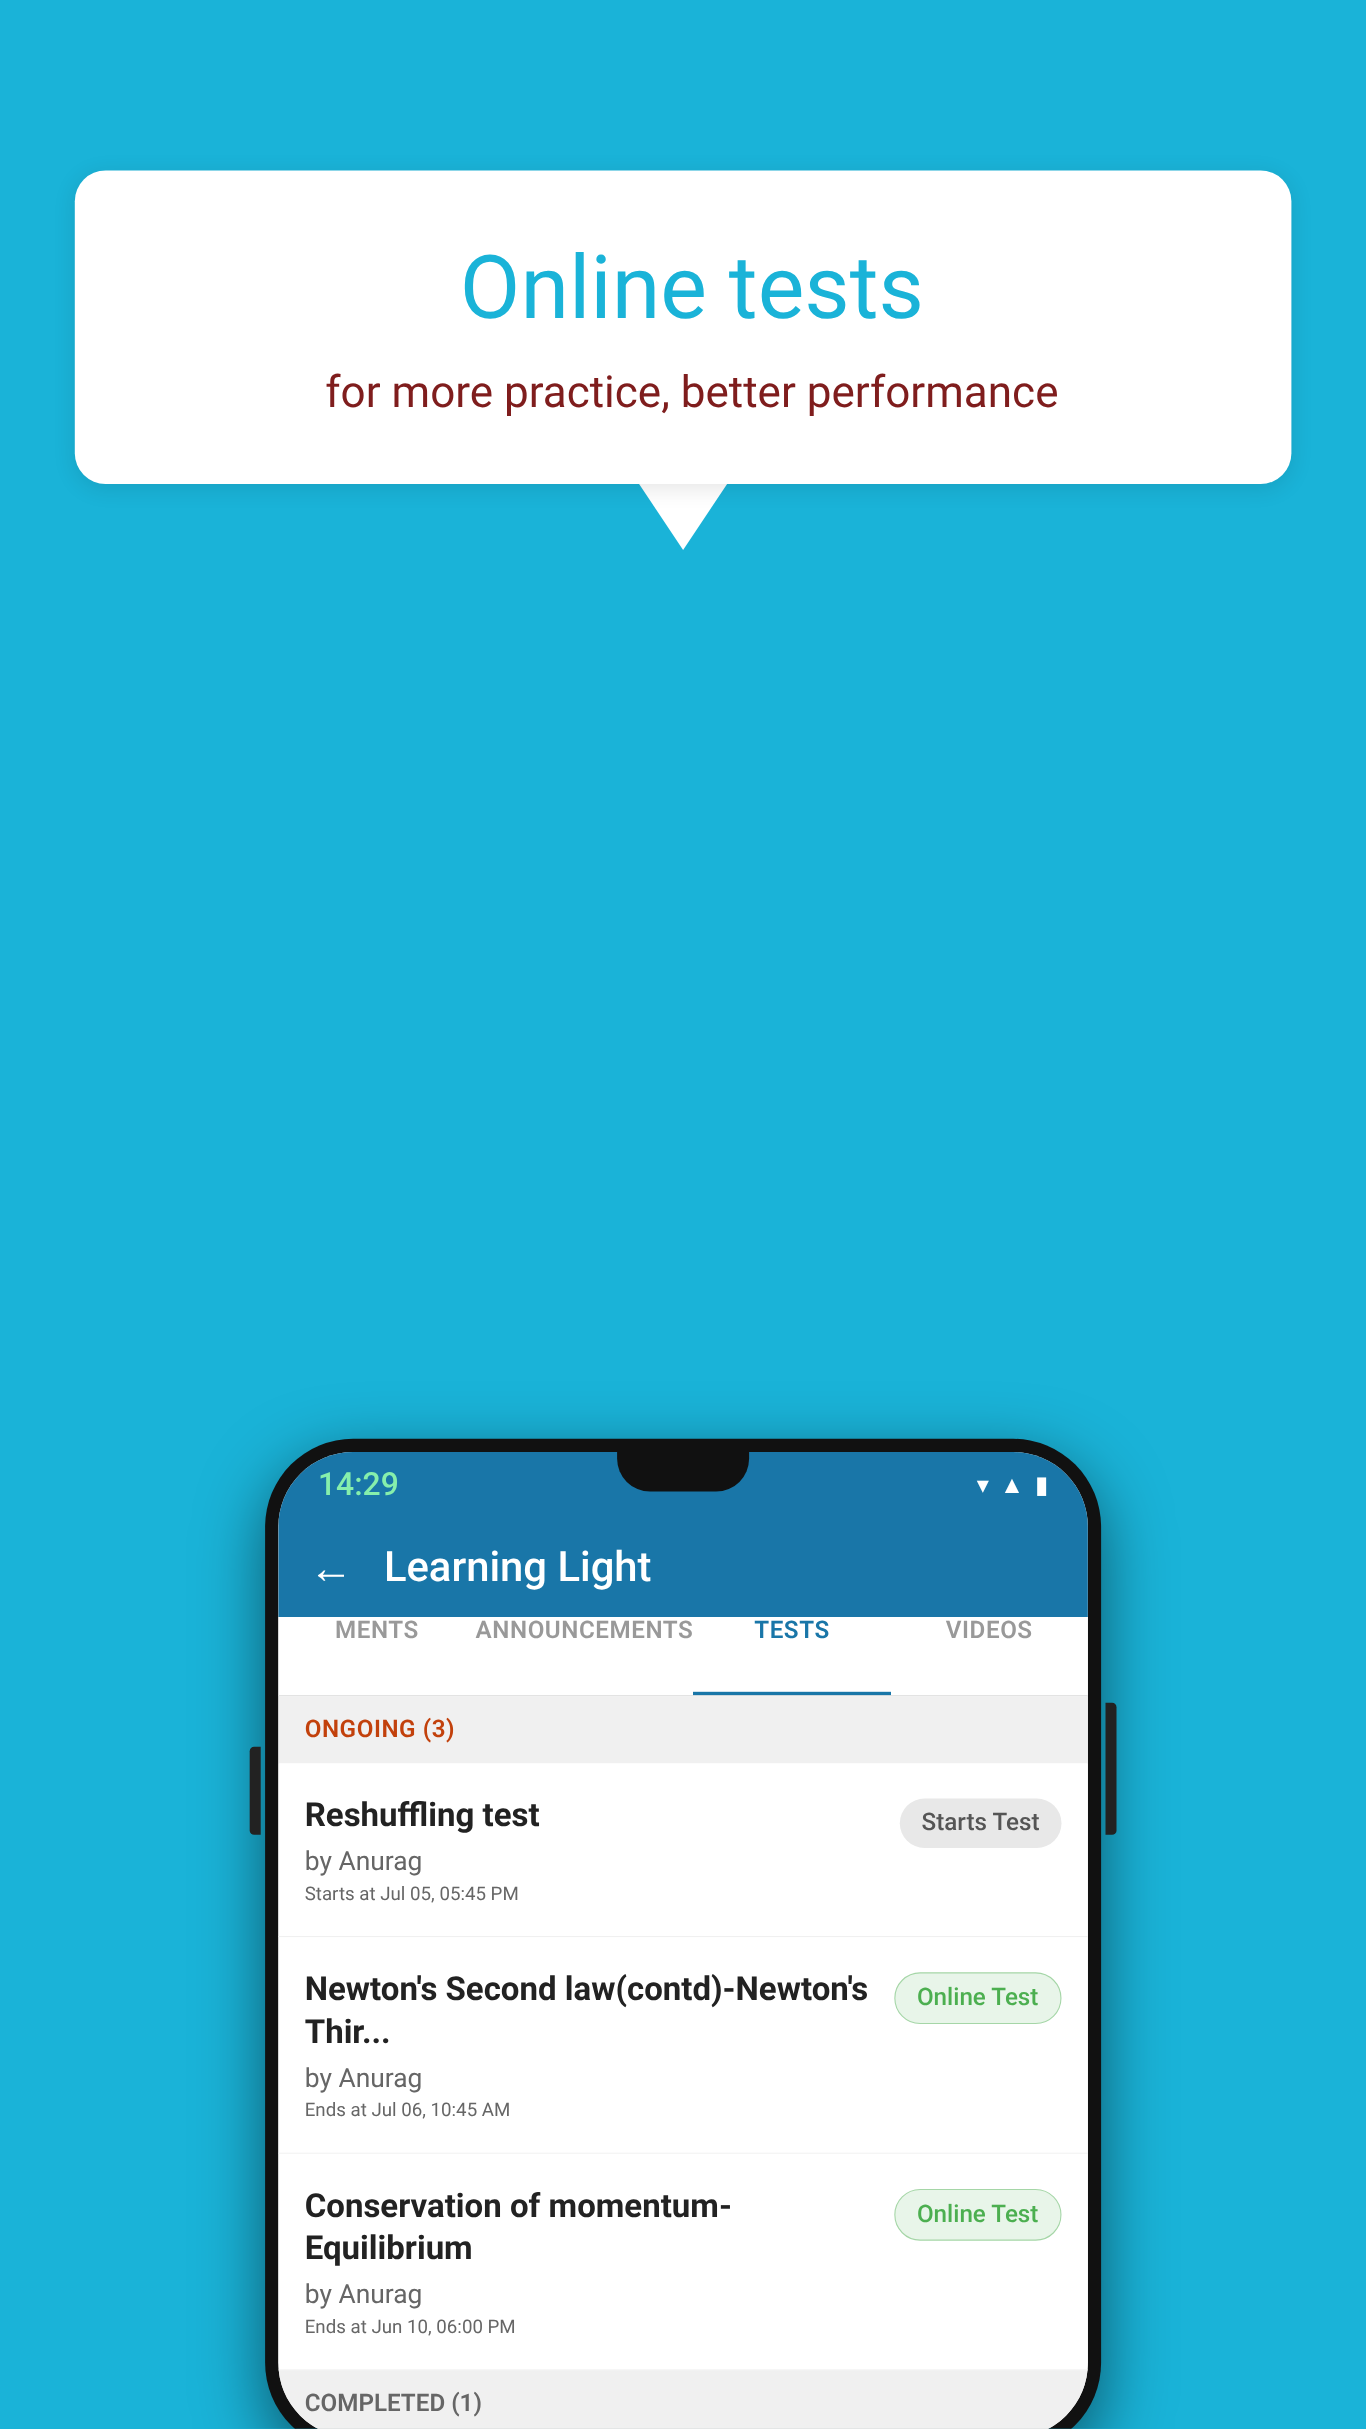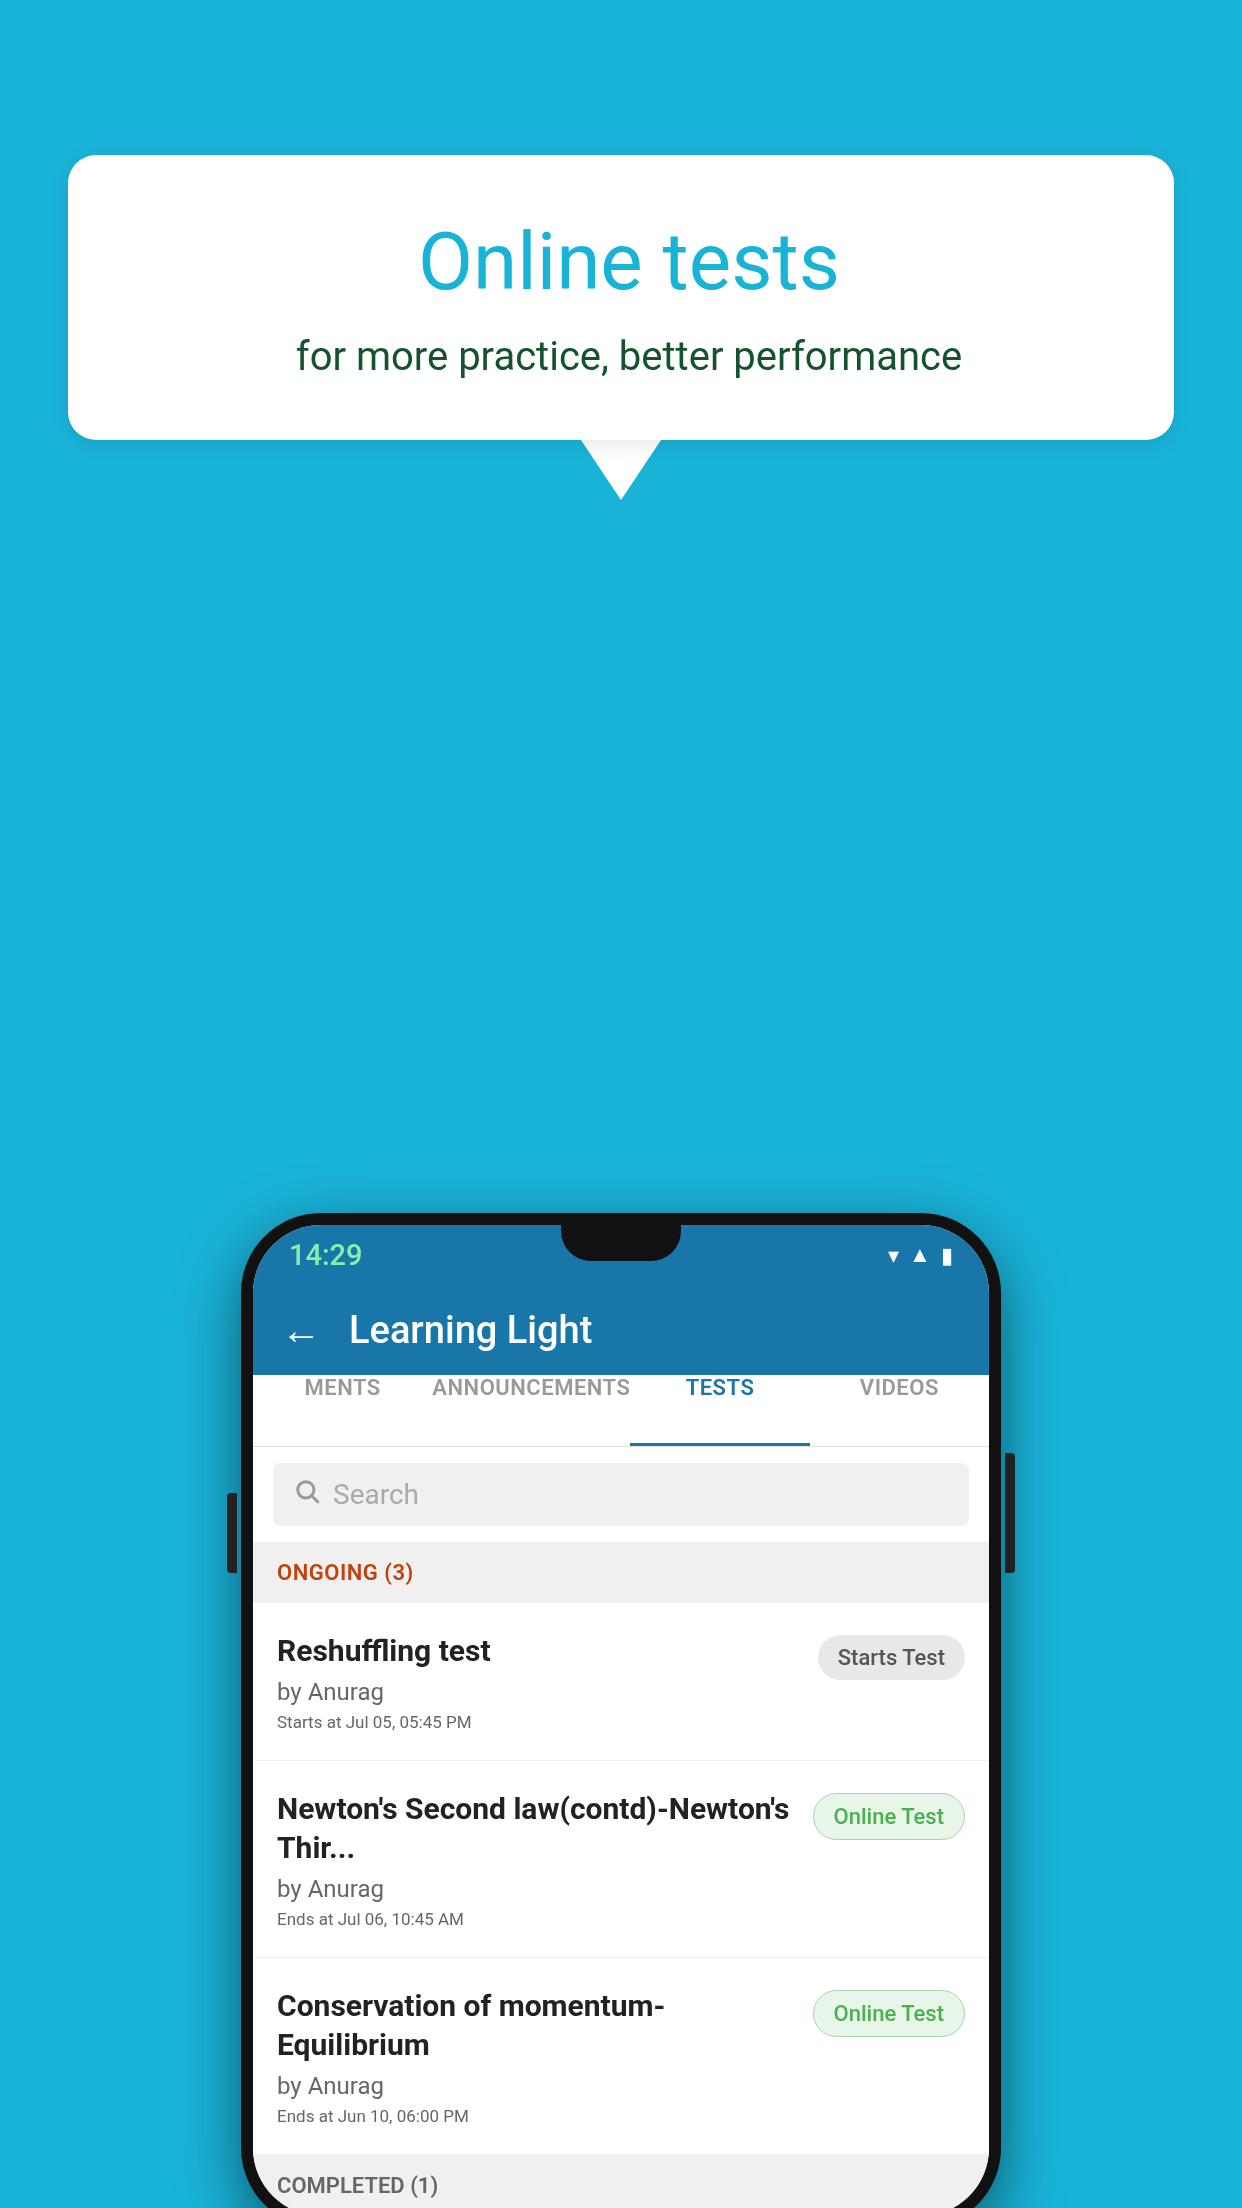--- a/index.html
+++ b/index.html
@@ -36,21 +36,21 @@
     }
 
     .speech-bubble-title {
       color: #1ab3d8;
       font-size: 80px;
       font-weight: 400;
       margin-bottom: 24px;
     }
 
     .speech-bubble-subtitle {
-      color: #14532d;
+      color: #7f1d1d;
       font-size: 40px;
       font-weight: 400;
     }
 
     .speech-bubble-arrow {
       width: 0;
       height: 0;
       border-left: 40px solid transparent;
       border-right: 40px solid transparent;
       border-top: 60px solid white;
@@ -338,31 +338,20 @@
           <span>ANNOUNCEMENTS</span>
         </div>
         <div class="tab-item active">
           <span>TESTS</span>
         </div>
         <div class="tab-item">
           <span>VIDEOS</span>
         </div>
       </div>
 
-      <div class="search-container">
-        <div class="search-box">
-          <span class="search-icon-svg">
-            <svg width="28" height="28" viewBox="0 0 24 24" fill="none" stroke="#999" stroke-width="2.5">
-              <circle cx="11" cy="11" r="7"></circle>
-              <line x1="16.5" y1="16.5" x2="22" y2="22"></line>
-            </svg>
-          </span>
-          <span class="search-placeholder">Search</span>
-        </div>
-      </div>
 
       <div class="section-header">ONGOING (3)</div>
 
       <div class="test-item">
         <div class="test-item-content">
           <div class="test-item-title">Reshuffling test</div>
           <div class="test-item-author">by Anurag</div>
           <div class="test-item-time">
             <span>Starts at</span>&nbsp;<span>Jul 05, 05:45 PM</span>
           </div>

